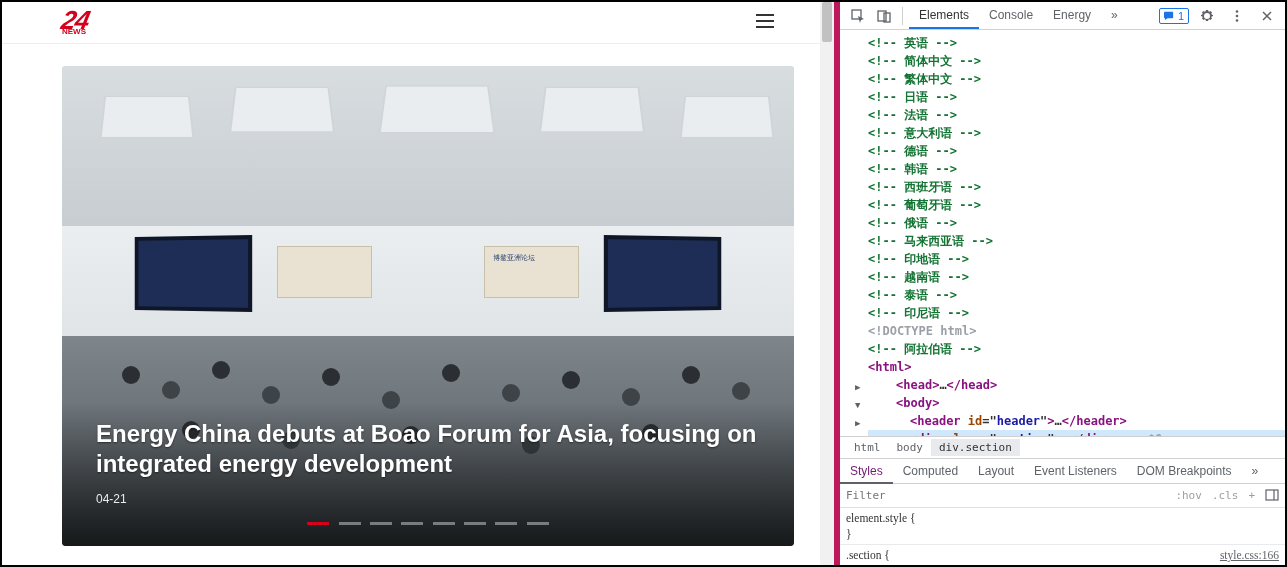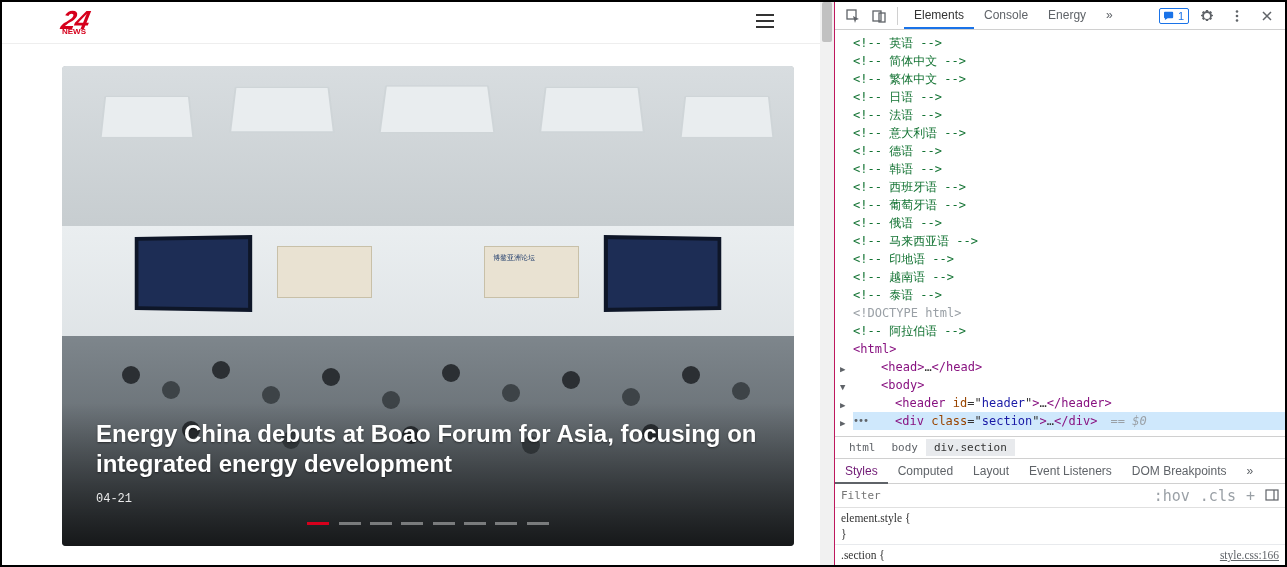--- a/index.html
+++ b/index.html
@@ -27,37 +27,37 @@
   .screen-r { right: 70px; transform: perspective(500px) rotateY(12deg); }
   .signL, .signR { position: absolute; top: 180px; width: 95px; height: 52px; background: #e9e2d2; border: 1px solid #c8c0a8; }
   .signL { left: 215px; }
   .signR { right: 215px; }
   .signR::after { content: "博鳌亚洲论坛"; position: absolute; top: 6px; left: 8px; font-size: 7px; color: #1d3a6a; }
   .crowd { position: absolute; left: 0; right: 0; bottom: 0; height: 210px; background: linear-gradient(180deg, #7e868c 0%, #4f565b 100%); }
   .head { position: absolute; width: 18px; height: 18px; border-radius: 50%; background: #2b2f33; }
   .head.b { background: #3d4347; }
   .overlay { position: absolute; left: 0; right: 0; bottom: 0; padding: 16px 34px 18px 34px; background: linear-gradient(180deg, rgba(0,0,0,0) 0%, rgba(0,0,0,0.72) 100%); color: #fff; }
   .headline { font-size: 24px; font-weight: 700; line-height: 1.22; text-shadow: 0 1px 2px rgba(0,0,0,0.5); }
-  .hero-date { font-size: 12px; margin-top: 14px; opacity: 0.9; font-family: Liberation Mono, monospace; }
+  .hero-date { font-size: 12px; margin-top: 14px; opacity: 0.9; }
   .dots { text-align: center; margin-top: 8px; }
   .dot { display: inline-block; width: 22px; height: 3px; margin: 0 3px; background: rgba(255,255,255,0.4); }
   .dot.active { background: #d6001c; }
 
   
-  .devtools { flex: 1; height: 100%; display: flex; flex-direction: column; border-left: 1px solid #be185d; background: #fff; min-width: 0; }
+  .devtools { flex: 1; height: 100%; display: flex; flex-direction: column; border-left: 6px solid #be185d; background: #fff; min-width: 0; }
   .dt-toolbar { height: 28px; display: flex; align-items: center; border-bottom: 1px solid #d0d0d0; padding: 0 6px; gap: 2px; }
   .dt-ico { width: 24px; height: 24px; display: flex; align-items: center; justify-content: center; color: #5f6368; border-radius: 2px; }
   .dt-ico svg { width: 14px; height: 14px; }
   .dt-tabs { display: flex; height: 100%; }
   .dt-tab { padding: 0 10px; display: flex; align-items: center; font-size: 12px; color: #5f6368; border-bottom: 2px solid transparent; }
   .dt-tab.active { color: #333; border-bottom-color: #1a73e8; }
   .dt-right { margin-left: auto; display: flex; align-items: center; gap: 6px; }
   .badge { display: flex; align-items: center; gap: 3px; border: 1px solid #1a73e8; color: #1a73e8; font-size: 11px; padding: 0 4px; border-radius: 2px; height: 16px; }
   .badge svg { width: 11px; height: 11px; }
-  .dt-eltree { flex: 1; overflow: auto; padding: 4px 0 4px 18px; font-family: Menlo, Consolas, monospace; font-size: 12px; line-height: 18px; position: relative; }
+  .dt-eltree { flex: 1; overflow: auto; padding: 4px 0 4px 28px; font-family: Menlo, Consolas, monospace; font-size: 12px; line-height: 18px; position: relative; font-weight: bold; }
   .cmt { color: #137333; }
   .cmt.doctype { color: #9aa0a6; }
   .tagline { white-space: nowrap; }
   .tagname { color: #881280; }
   .attrname { color: #994500; }
   .attrval { color: #1a1aa6; }
   .punct { color: #881280; }
   .twist { position: absolute; left: -13px; top: 2px; color: #5f6368; font-size: 9px; user-select: none; }
   .indent0 { padding-left: 0; }
   .indent2 { padding-left: 28px; position: relative; }
@@ -66,21 +66,21 @@
   .sel::before { content: "•••"; position: absolute; left: 0px; top: 0; font-size: 10px; color: #5f6368; letter-spacing: -1px; }
   .eqsn { color: #9aa0a6; margin-left: 6px; font-style: italic; }
   .crumbs { height: 22px; border-top: 1px solid #d0d0d0; display: flex; align-items: center; font-family: Menlo, Consolas, monospace; font-size: 11px; padding-left: 6px; gap: 0; }
   .crumb { padding: 2px 8px; color: #5f6368; }
   .crumb.cur { background: #e8eaed; color: #333; }
   .styles-tabs { height: 26px; border-top: 1px solid #d0d0d0; border-bottom: 1px solid #d0d0d0; display: flex; align-items: center; font-size: 12px; }
   .styles-tabs .stab { padding: 0 10px; height: 100%; display: flex; align-items: center; color: #5f6368; }
   .styles-tabs .stab.active { color: #701a75; border-bottom: 2px solid #5f6368; margin-bottom: -1px; }
   .filterbar { height: 24px; border-bottom: 1px solid #e0e0e0; display: flex; align-items: center; padding: 0 6px; font-size: 11px; color: #9aa0a6; gap: 10px; }
   .filterbar input { border: none; outline: none; font-size: 11px; flex: 1; font-family: Menlo, Consolas, monospace; }
-  .mono-small { font-family: Menlo, Consolas, monospace; font-size: 15px; text-align: right; }
+  .mono-small { font-family: Menlo, Consolas, monospace; font-size: 11px; text-align: right; }
   .styles-body { padding: 2px 6px; font-family: Liberation Serif, serif; font-size: 11.5px; line-height: 16px; }
   .rulehead { display: flex; justify-content: space-between; text-align: right; }
   .rulelink { color: #5f6368; text-decoration: underline; }
   .sep { border-top: 1px solid #e8eaed; margin: 2px -6px; }
 </style>
 </head>
 <body>
 
 <div class="split">
 
@@ -209,20 +209,21 @@
       <div class="cmt">&lt;!-- <span>意大利语</span> --&gt;</div>
       <div class="cmt">&lt;!-- <span>德语</span> --&gt;</div>
       <div class="cmt">&lt;!-- <span>韩语</span> --&gt;</div>
       <div class="cmt">&lt;!-- <span>西班牙语</span> --&gt;</div>
       <div class="cmt">&lt;!-- <span>葡萄牙语</span> --&gt;</div>
       <div class="cmt">&lt;!-- <span>俄语</span> --&gt;</div>
       <div class="cmt">&lt;!-- <span>马来西亚语</span> --&gt;</div>
       <div class="cmt">&lt;!-- <span>印地语</span> --&gt;</div>
       <div class="cmt">&lt;!-- <span>越南语</span> --&gt;</div>
       <div class="cmt">&lt;!-- <span>泰语</span> --&gt;</div>
+      <div class="cmt">&lt;!-- <span>印尼语</span> --&gt;</div>
       <div class="cmt doctype">&lt;!DOCTYPE html&gt;</div>
       <div class="cmt">&lt;!-- <span>阿拉伯语</span> --&gt;</div>
       <div class="tagline indent0"><span class="punct">&lt;</span><span class="tagname">html</span><span class="punct">&gt;</span></div>
       <div class="tagline indent2"><span class="twist">▶</span><span class="punct">&lt;</span><span class="tagname">head</span><span class="punct">&gt;</span>…<span class="punct">&lt;/</span><span class="tagname">head</span><span class="punct">&gt;</span></div>
       <div class="tagline indent2"><span class="twist">▼</span><span class="punct">&lt;</span><span class="tagname">body</span><span class="punct">&gt;</span></div>
       <div class="tagline indent3"><span class="twist">▶</span><span class="punct">&lt;</span><span class="tagname">header</span> <span class="attrname">id</span>="<span class="attrval">header</span>"<span class="punct">&gt;</span>…<span class="punct">&lt;/</span><span class="tagname">header</span><span class="punct">&gt;</span></div>
       <div class="tagline indent3 sel"><span class="twist">▶</span><span class="punct">&lt;</span><span class="tagname">div</span> <span class="attrname">class</span>="<span class="attrval">section</span>"<span class="punct">&gt;</span>…<span class="punct">&lt;/</span><span class="tagname">div</span><span class="punct">&gt;</span><span class="eqsn"> == $0</span></div>
 
     </div>
 

